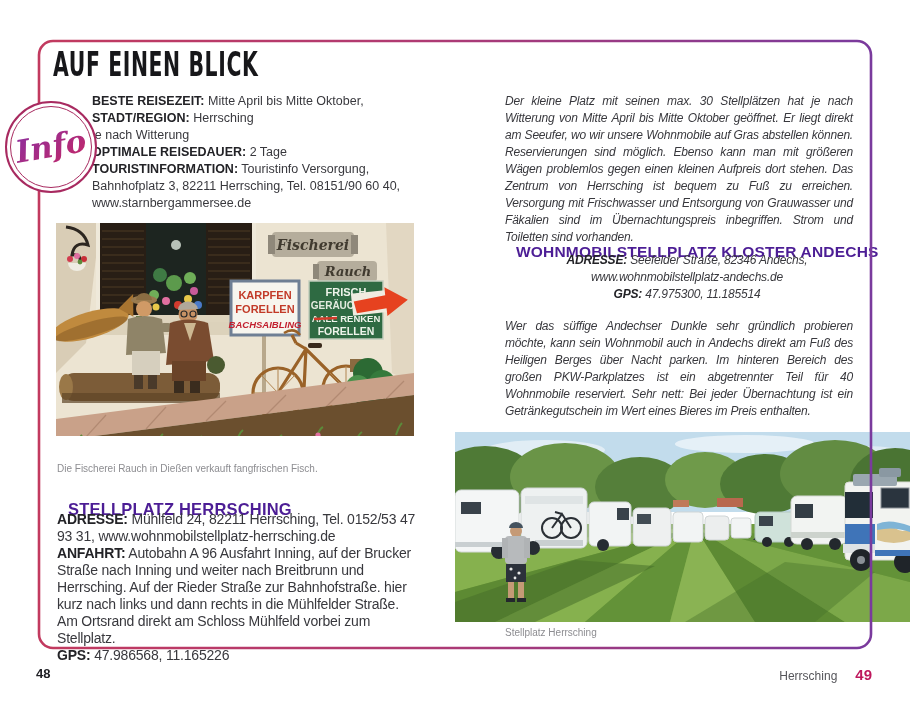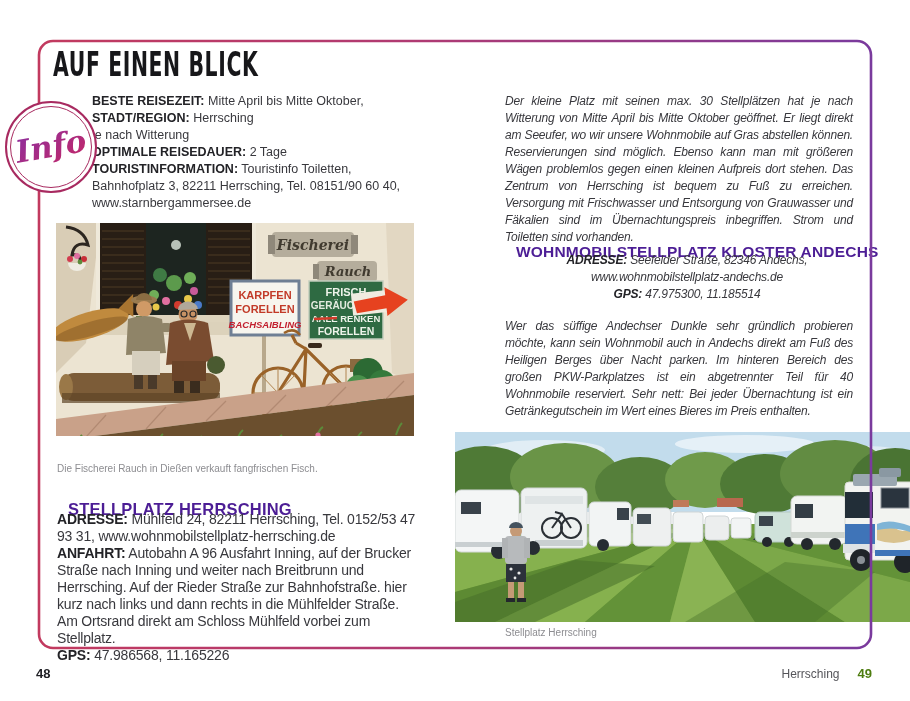--- a/index.html
+++ b/index.html
@@ -34,21 +34,21 @@
   .details p{margin:0;}
   .details-left{left:57px;top:511px;width:360px;}
   .para{font-size:12px;line-height:17px;letter-spacing:-.2px;text-align:justify;z-index:3;font-style:italic;}
   .intro{left:505px;top:93px;width:348px;}
   .addr-right{left:513px;top:252px;width:348px;text-align:center;}
   .body-right{left:505px;top:318px;width:348px;}
   
   .pn-left{left:36px;top:666px;font-size:13px;font-weight:bold;color:#1f1f24;z-index:3;}
   .footer-right{right:38px;top:666px;display:flex;align-items:baseline;gap:18px;z-index:3;}
   .chapter{font-size:12px;color:#55555a;}
-  .pn-right{font-size:13px;font-weight:bold;color:#4d7c0f;}
+  .pn-right{font-size:15px;font-weight:bold;color:#be185d;}
 </style>
 </head>
 <body>
 
 <div class="page">
 
   <svg class="abs frame-svg">
     <defs>
       <linearGradient id="frameGrad" x1="0" y1="0" x2="1" y2="0">
         <stop offset="0" stop-color="#c23a5f"></stop>
@@ -81,21 +81,21 @@
       </defs>
       <text x="36" y="36" text-anchor="middle" font-family="DejaVu Serif, serif" font-style="italic" font-weight="bold" font-size="31" fill="url(#infoGrad)" transform="rotate(-10 36 26)">Info</text>
     </svg>
   </div>
 
   <div class="abs info">
     <div><span class="lbl">BESTE REISEZEIT:</span><span> Mitte April bis Mitte Oktober,</span></div>
     <div><span class="lbl">STADT/REGION:</span><span> Herrsching</span></div>
     <div><span class="lbl"></span><span>je nach Witterung</span></div>
     <div><span class="lbl">OPTIMALE REISEDAUER:</span><span> 2 Tage</span></div>
-    <div><span class="lbl">TOURISTINFORMATION:</span><span> Touristinfo Toiletten,</span></div>
+    <div><span class="lbl">TOURISTINFORMATION:</span><span> Touristinfo Versorgung,</span></div>
     <div><span class="lbl"></span><span>Bahnhofplatz 3, 82211 Herrsching, Tel. 08151/90 60 40,</span></div>
     <div><span class="lbl"></span><span>www.starnbergammersee.de</span></div>
   </div>
 
   <div class="abs photo" style="left:56px;top:223px;width:358px;height:213px;">
     <svg viewBox="0 0 358 234" width="358" height="234">
 
       <rect width="358" height="234" fill="#ece4d2"></rect>
       <polygon points="0,0 44,0 30,120 0,150" fill="#d9cdb6"></polygon>
       <polygon points="330,0 358,0 358,160 336,150" fill="#e2d7c2"></polygon>

